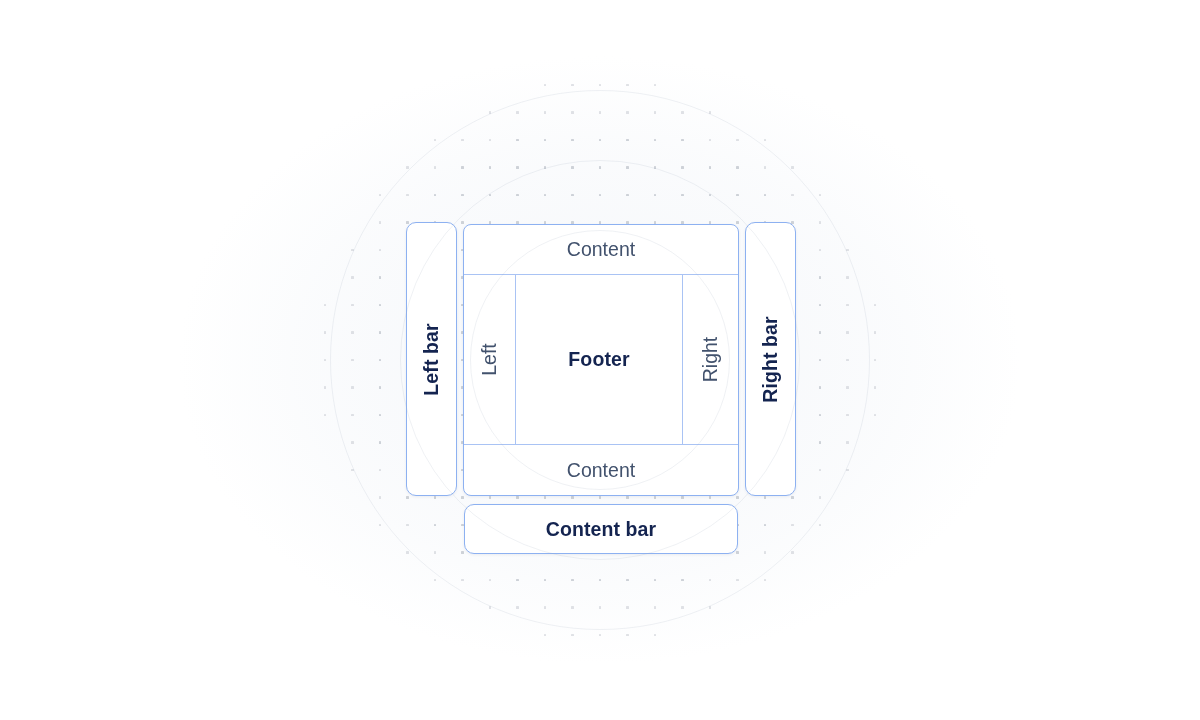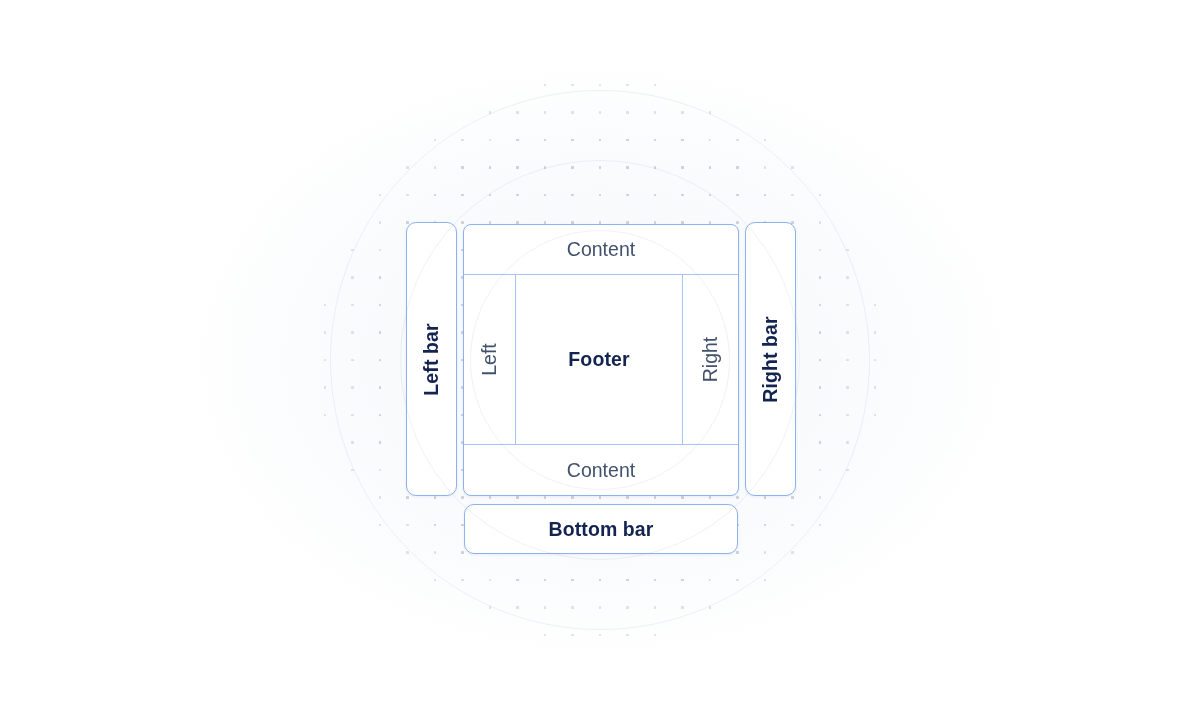--- a/index.html
+++ b/index.html
@@ -453,16 +453,16 @@
     <div class="mb-footer">
       <span class="reg-label">Content</span>
     </div>
   </div>
 
   <div class="bar rightbar">
     <span class="bold-label vertical">Right bar</span>
   </div>
 
   <div class="bar bottombar">
-    <span class="bold-label">Bottom bar</span>
+    <span class="bold-label">Content bar</span>
   </div>
 
 </div>
 
 </body></html>

